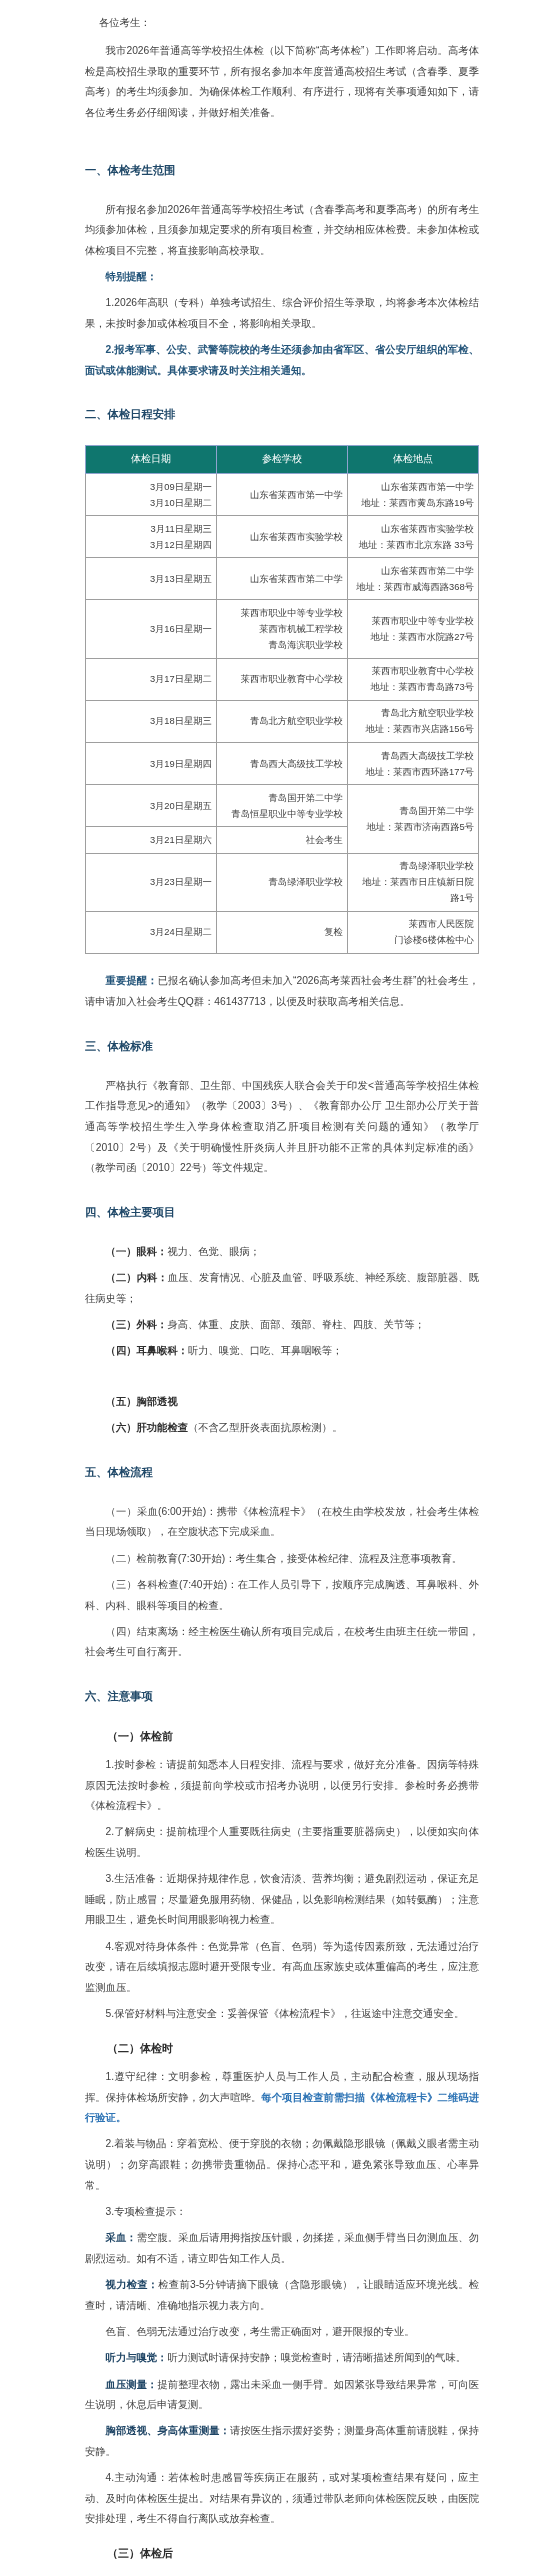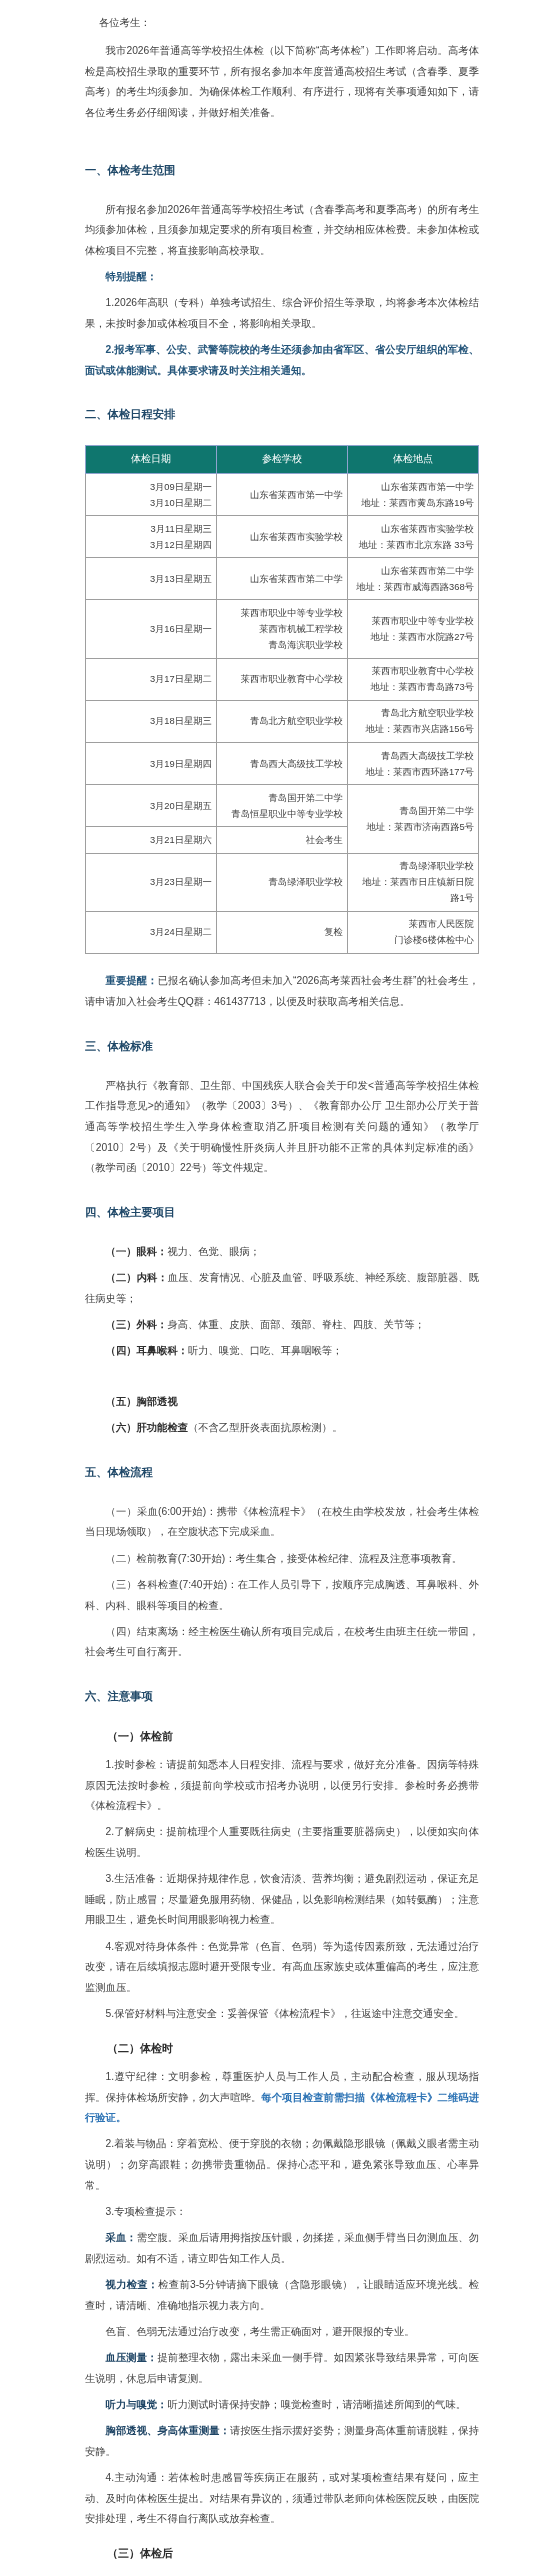--- a/index.html
+++ b/index.html
@@ -198,22 +198,22 @@
   <p class="para indent">4.客观对待身体条件：色觉异常（色盲、色弱）等为遗传因素所致，无法通过治疗改变，请在后续填报志愿时避开受限专业。有高血压家族史或体重偏高的考生，应注意监测血压。</p>
   <p class="para indent">5.保管好材料与注意安全：妥善保管《体检流程卡》，往返途中注意交通安全。</p>
 
   <p class="subhead">（二）体检时</p>
   <p class="para indent"><span>1.遵守纪律：文明参检，尊重医护人员与工作人员，主动配合检查，服从现场指挥。保持体检场所安静，勿大声喧哗。</span><span class="blue-bold">每个项目检查前需扫描《体检流程卡》二维码进行验证。</span></p>
   <p class="para indent">2.着装与物品：穿着宽松、便于穿脱的衣物；勿佩戴隐形眼镜（佩戴义眼者需主动说明）；勿穿高跟鞋；勿携带贵重物品。保持心态平和，避免紧张导致血压、心率异常。</p>
   <p class="para indent">3.专项检查提示：</p>
   <p class="para indent"><span class="label-navy">采血：</span><span>需空腹。采血后请用拇指按压针眼，勿揉搓，采血侧手臂当日勿测血压、勿剧烈运动。如有不适，请立即告知工作人员。</span></p>
   <p class="para indent"><span class="label-navy">视力检查：</span><span>检查前3-5分钟请摘下眼镜（含隐形眼镜），让眼睛适应环境光线。检查时，请清晰、准确地指示视力表方向。</span></p>
   <p class="para indent">色盲、色弱无法通过治疗改变，考生需正确面对，避开限报的专业。</p>
+  <p class="para indent"><span class="label-navy">听力与嗅觉：</span><span>听力测试时请保持安静；嗅觉检查时，请清晰描述所闻到的气味。</span></p>
   <p class="para indent"><span class="label-navy">血压测量：</span><span>提前整理衣物，露出未采血一侧手臂。如因紧张导致结果异常，可向医生说明，休息后申请复测。</span></p>
-  <p class="para indent"><span class="label-navy">听力与嗅觉：</span><span>听力测试时请保持安静；嗅觉检查时，请清晰描述所闻到的气味。</span></p>
   <p class="para indent"><span class="label-navy">胸部透视、身高体重测量：</span><span>请按医生指示摆好姿势；测量身高体重前请脱鞋，保持安静。</span></p>
   <p class="para indent">4.主动沟通：若体检时患感冒等疾病正在服药，或对某项检查结果有疑问，应主动、及时向体检医生提出。对结果有异议的，须通过带队老师向体检医院反映，由医院安排处理，考生不得自行离队或放弃检查。</p>
 
   <p class="subhead">（三）体检后</p>
   <p class="para indent"><span>1.领取与确认结果：</span><span class="blue-bold">体检全部项目完成后，考生务必及时向学校（社会考生向市招考办）领取《体检结论告知书》，并仔细核对、签字确认（社会考生逾期不领视为认同体检结果）。</span></p>
 
 </div>
 
 
 </body></html>

